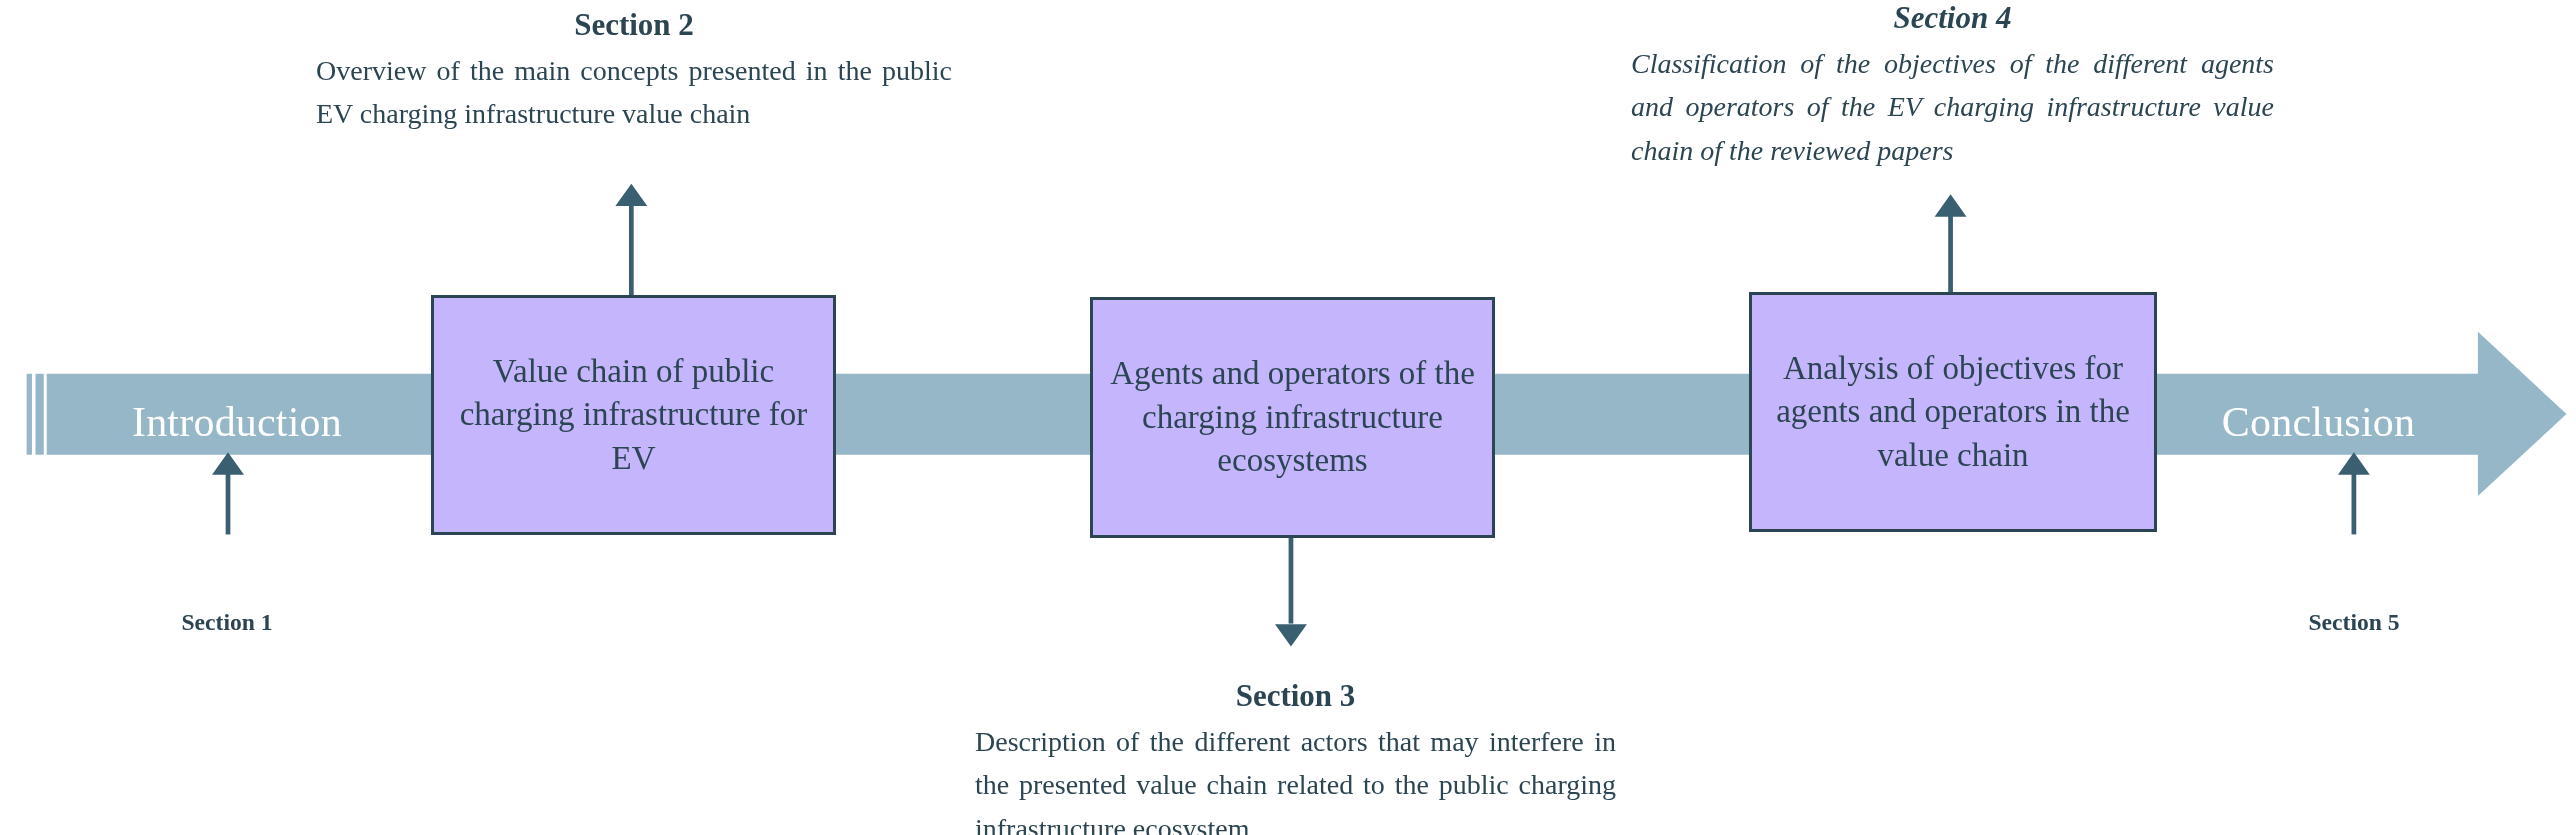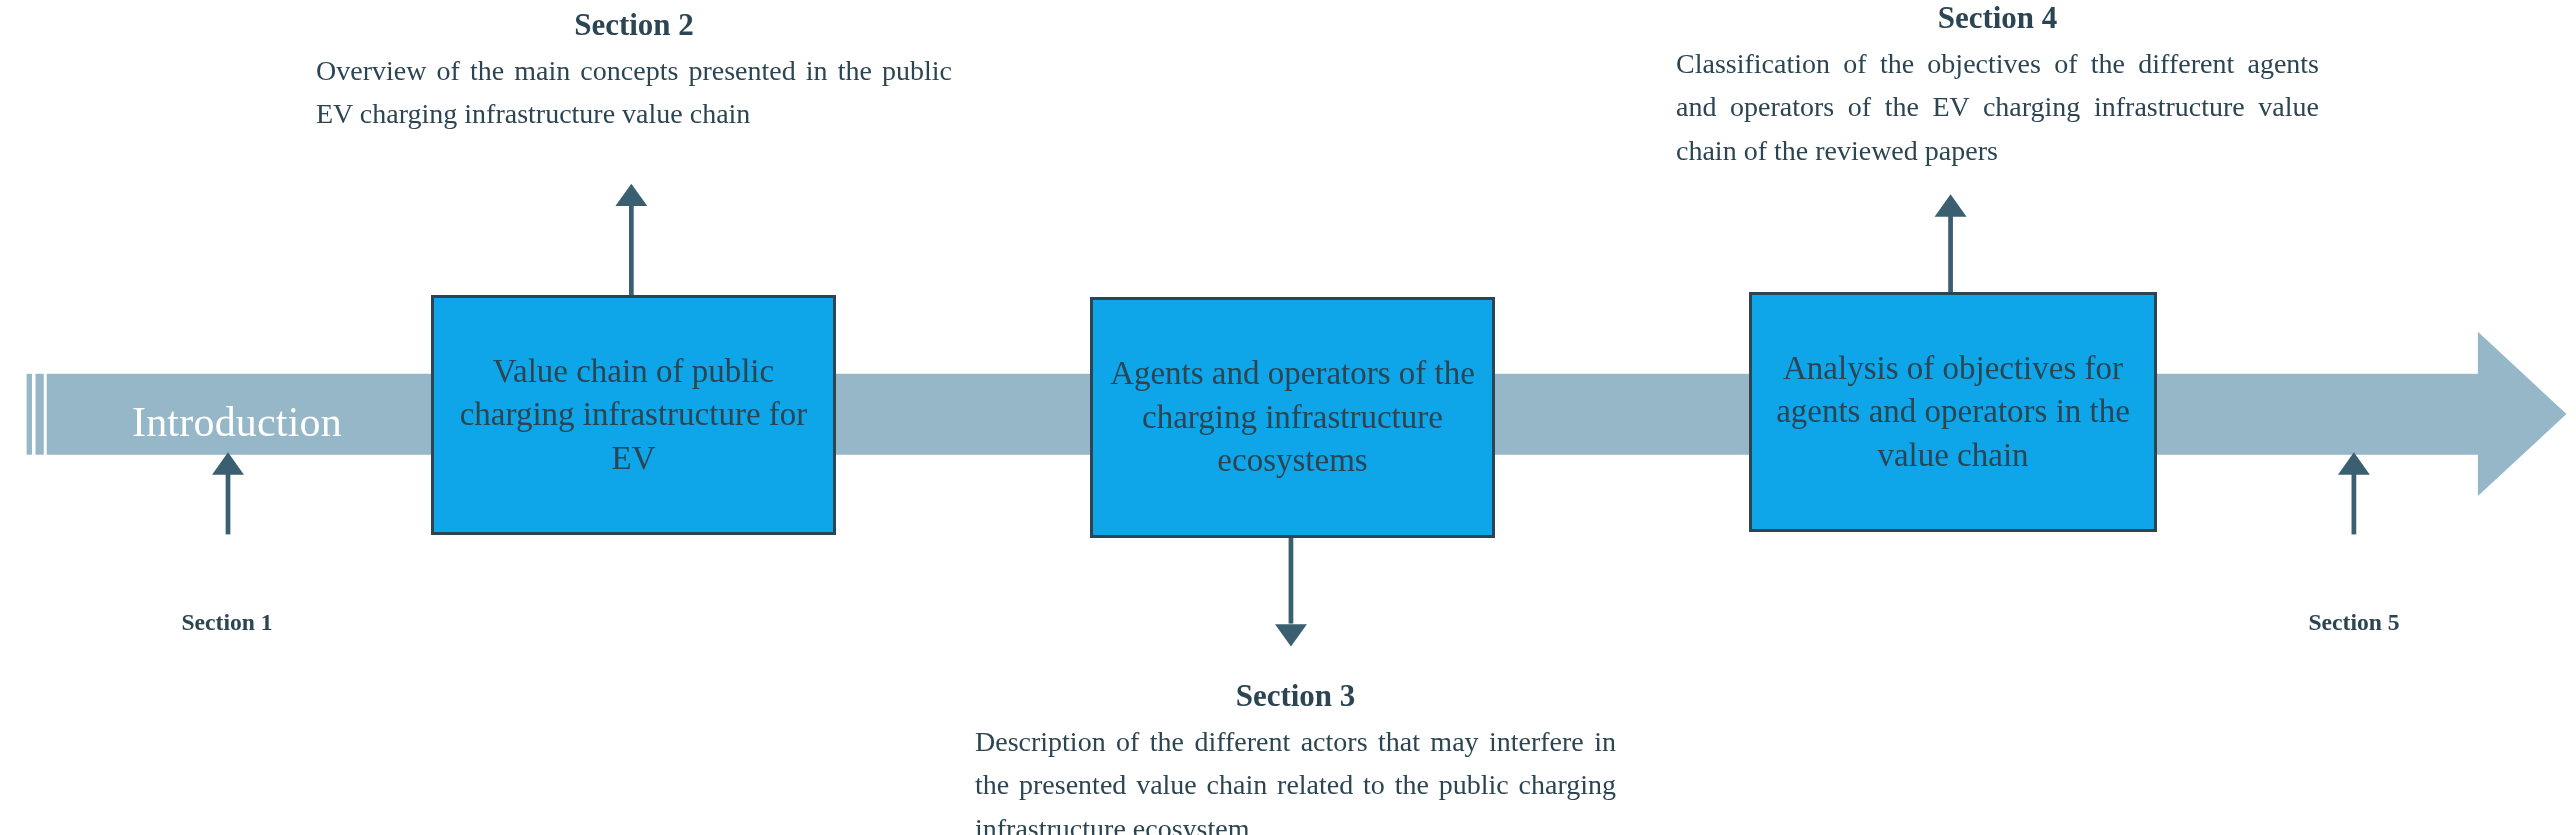--- a/index.html
+++ b/index.html
@@ -46,21 +46,21 @@
   #band-label-conclusion {
     left: 2159px;
     top: 401px;
     width: 319px;
   }
 
   
   .stage-box {
     position: absolute;
     box-sizing: border-box;
-    background: #0ea5e9;
+    background: #c4b5fd;
     border: 3px solid #2c4552;
     display: flex;
     align-items: center;
     justify-content: center;
     text-align: center;
   }
   .stage-box-text {
     font-size: 33px;
     line-height: 1.32;
     color: #2c4552;
@@ -85,21 +85,21 @@
   .callout-body {
     font-size: 28px;
     line-height: 1.56;
     text-align: justify;
     text-align-last: left;
     color: #2c4552;
     margin-top: 5.9px;
   }
 
   #callout-section-2 { left: 316px;  top: 7px;  width: 636px; }
-  #callout-section-4 { left: 1676px; top: 0px;   width: 643px; }
+  #callout-section-4 { left: 1631px; top: 0px;   width: 643px; font-style: italic; }
   #callout-section-3 { left: 975px; top: 678px; width: 641px; }
 
   
   .section-tag {
     position: absolute;
     font-size: 23.6px;
     font-weight: bold;
     line-height: 1.15;
     color: #2c4552;
     white-space: nowrap;
@@ -144,20 +144,21 @@
     </g>
 
     <g>
       <rect x="3981" y="800" width="8" height="105" fill="#3a5f70"></rect>
       <path d="M 3985,766 L 4012,804 L 3958,804 Z" fill="#3a5f70"></path>
     </g>
   </svg>
 
   <div class="band-label" id="band-label-intro">Introduction</div>
 
+  <div class="band-label" id="band-label-conclusion">Conclusion</div>
 
   <div class="stage-box" id="stage-box-1">
     <div class="stage-box-text">Value chain of public charging infrastructure for EV</div>
   </div>
 
   <div class="stage-box" id="stage-box-2">
     <div class="stage-box-text">Agents and operators of the charging infrastructure ecosystems</div>
   </div>
 
   <div class="stage-box" id="stage-box-3">

